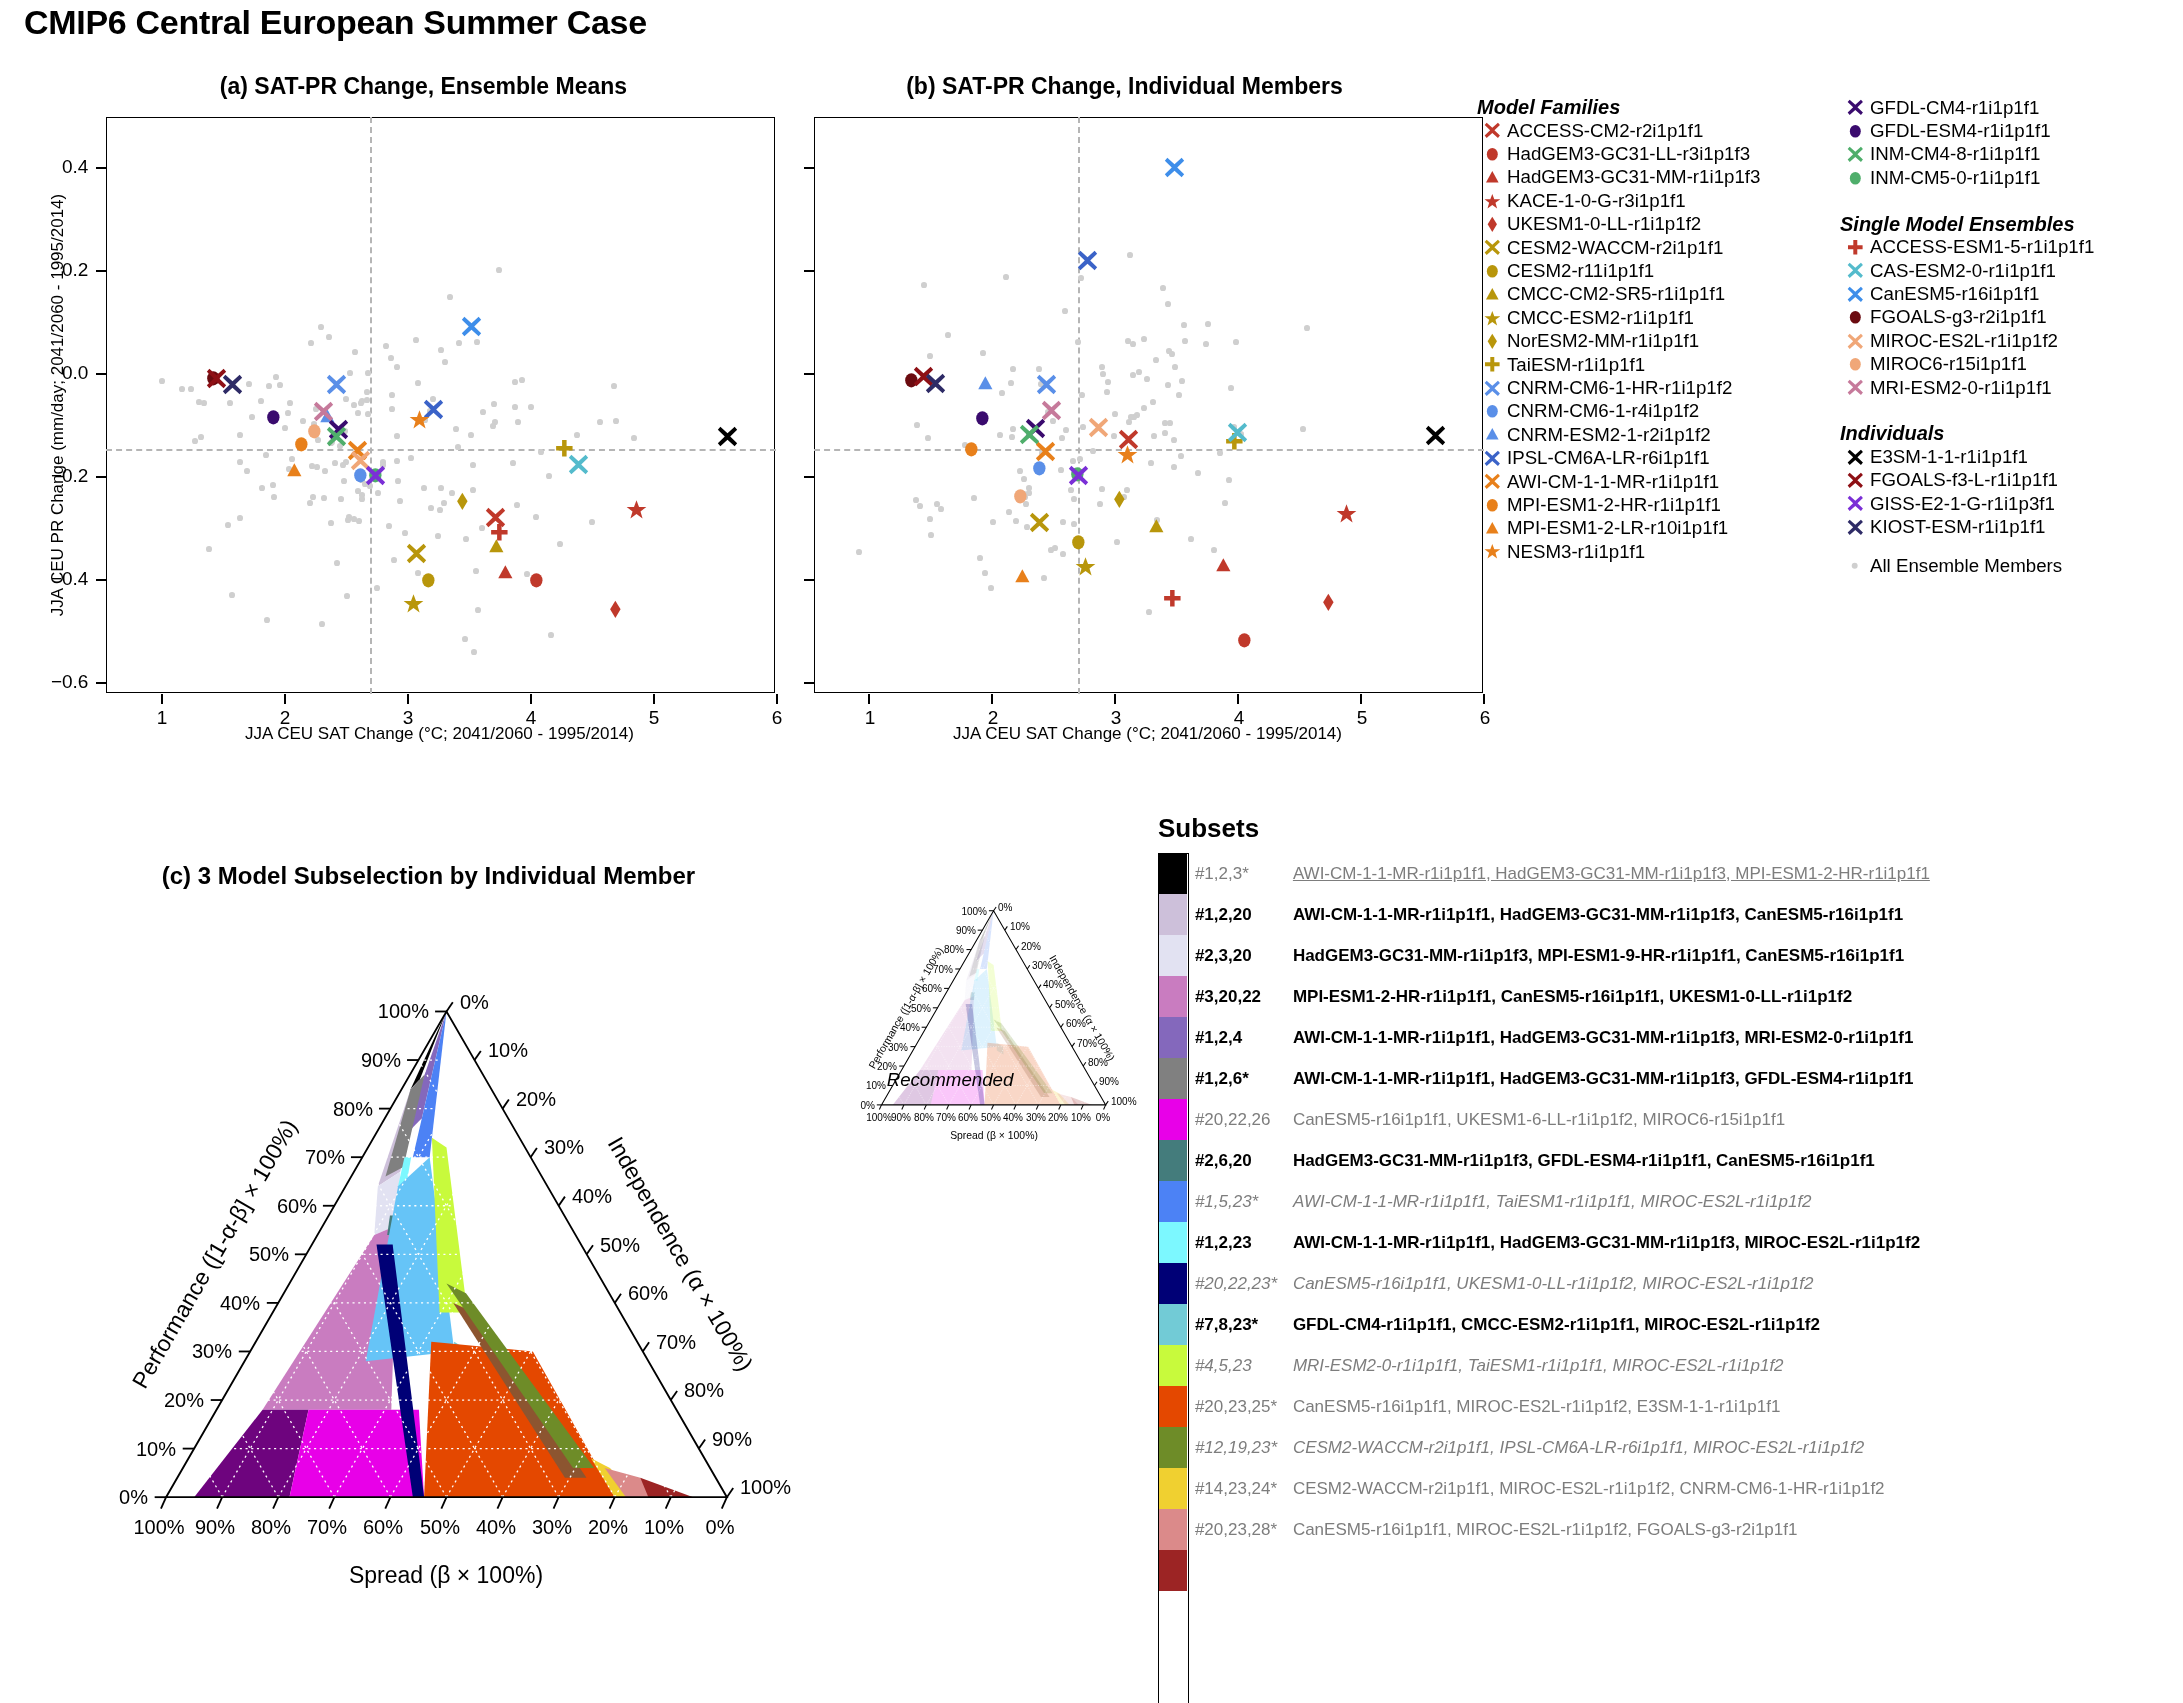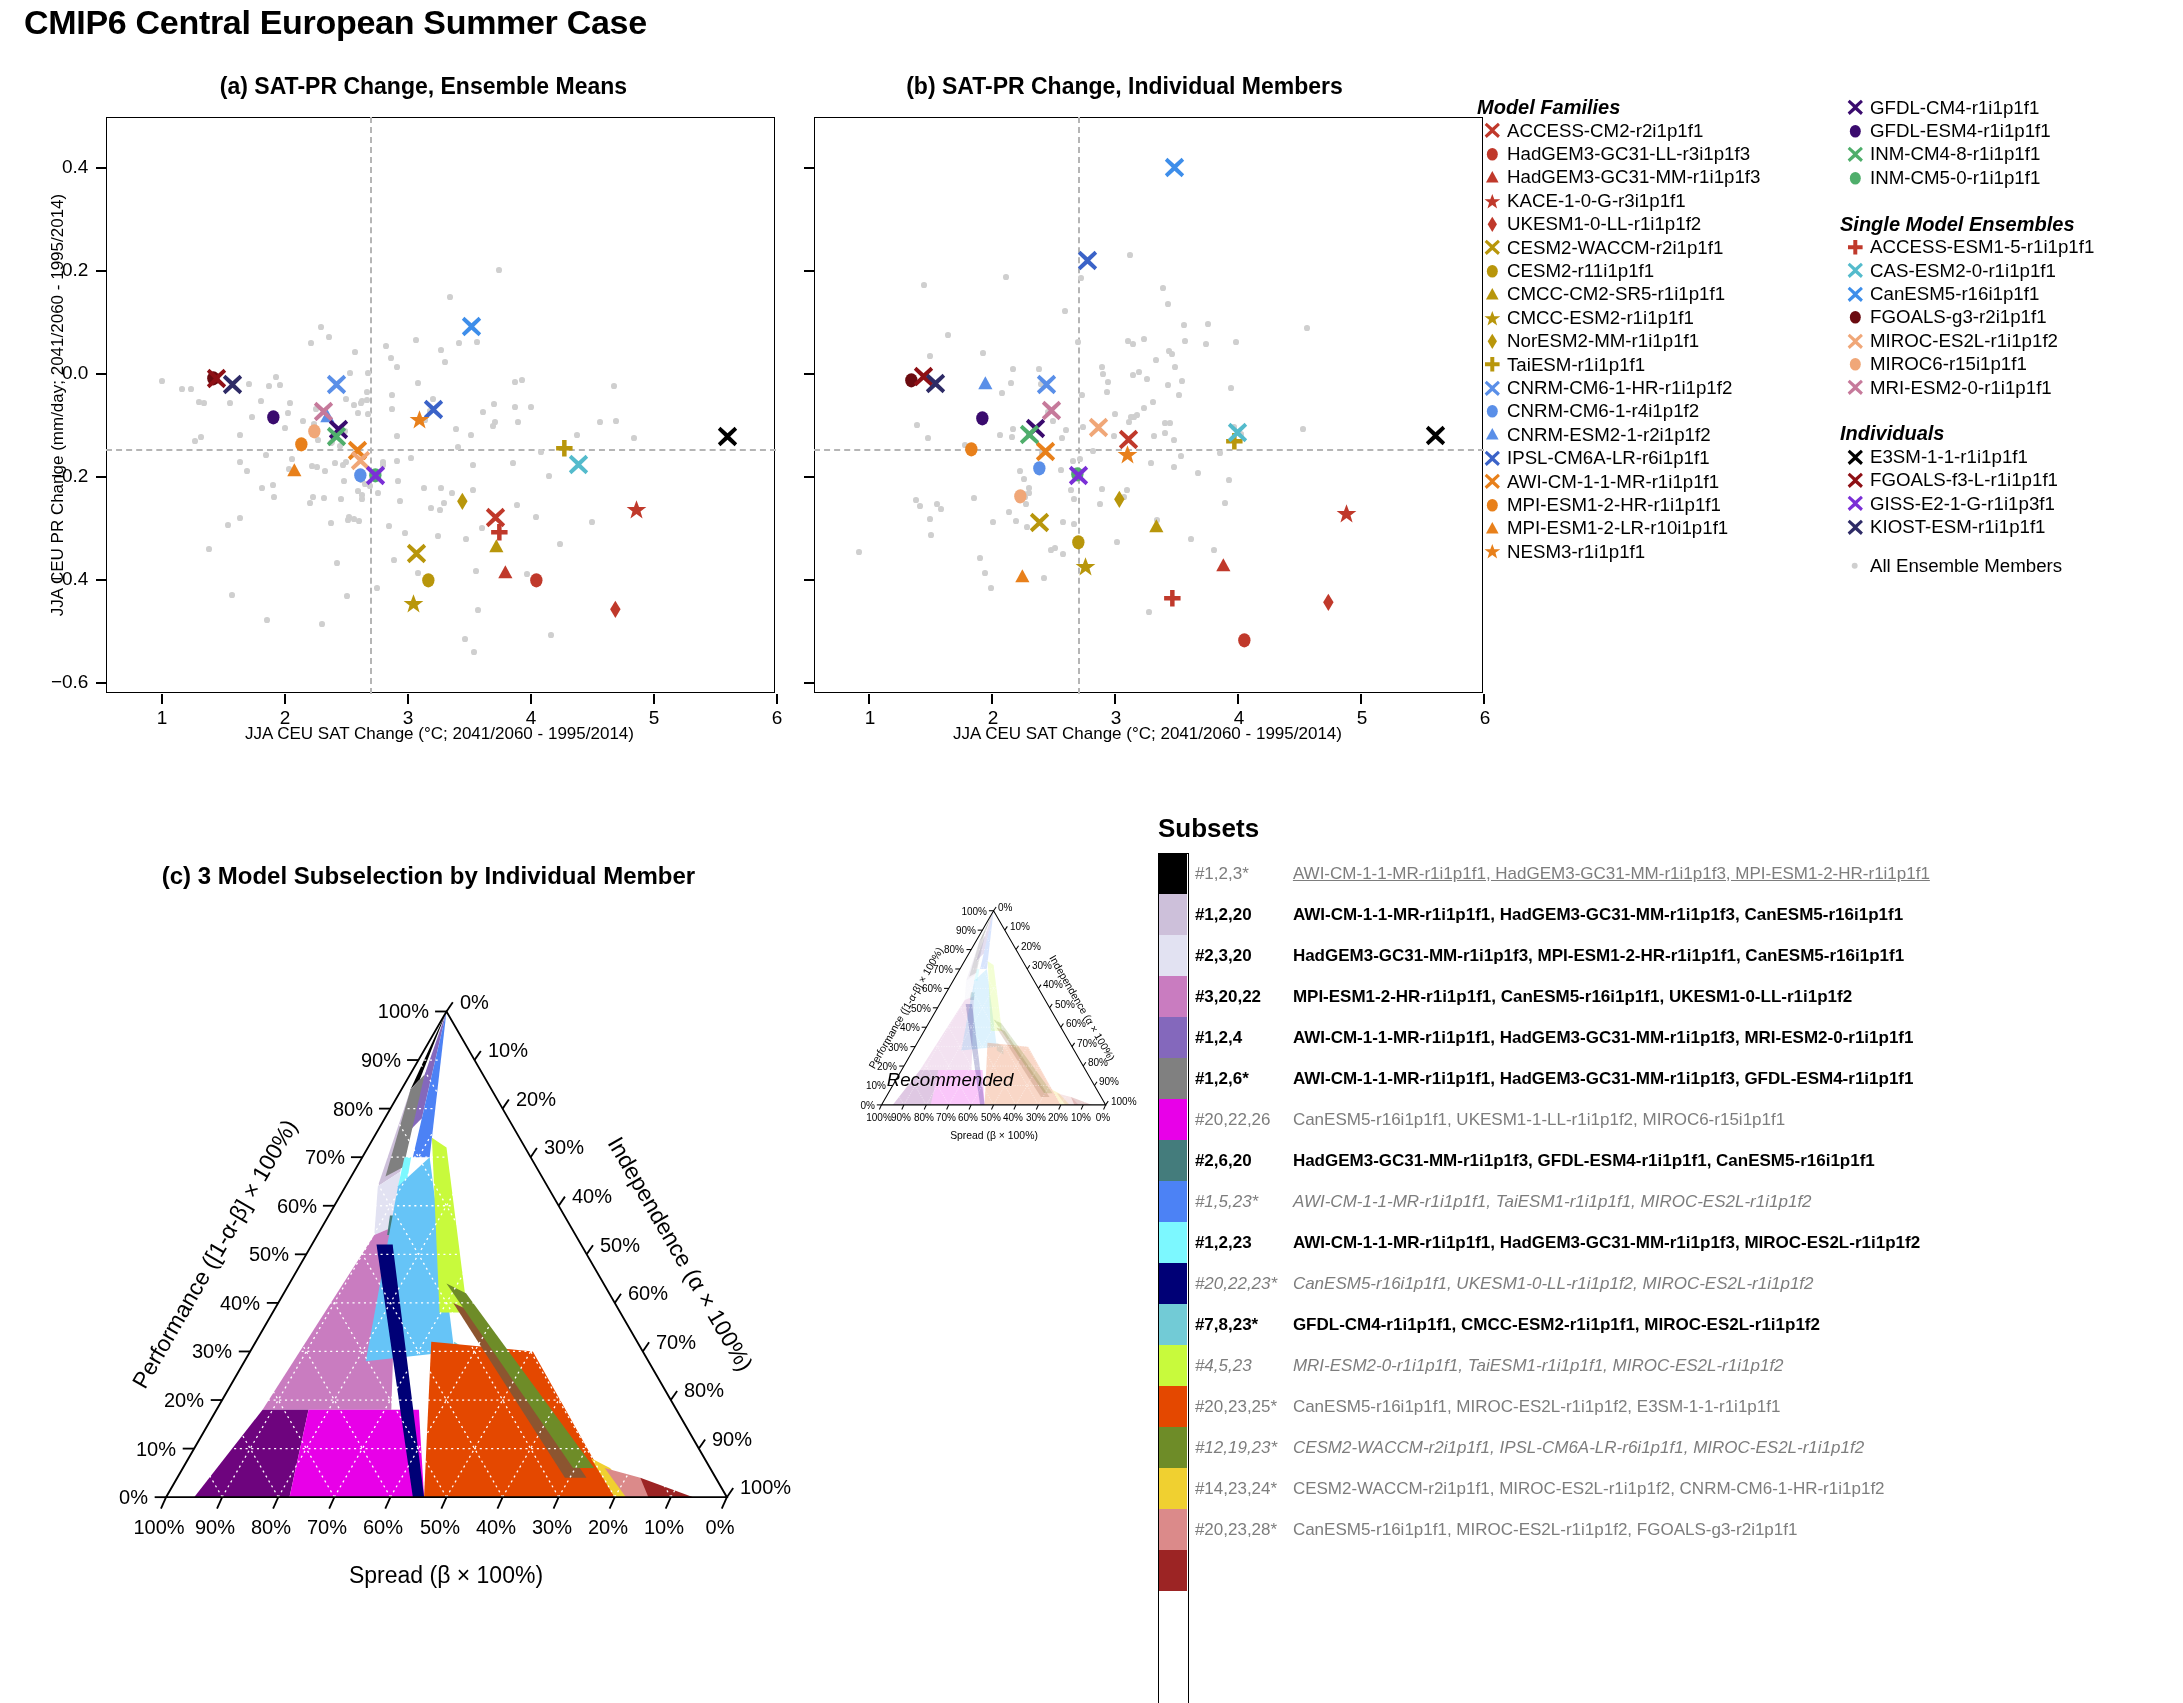--- a/index.html
+++ b/index.html
@@ -1237,41 +1237,41 @@
         <div class="sname g u">AWI-CM-1-1-MR-r1i1p1f1, HadGEM3-GC31-MM-r1i1p1f3, MPI-ESM1-2-HR-r1i1p1f1</div>
       </div>
       <div class="srow">
         <div class="sw" style="background: rgb(205, 192, 218);"></div>
         <div class="srank b">#1,2,20</div>
         <div class="sname b">AWI-CM-1-1-MR-r1i1p1f1, HadGEM3-GC31-MM-r1i1p1f3, CanESM5-r16i1p1f1</div>
       </div>
       <div class="srow">
         <div class="sw" style="background: rgb(226, 226, 242);"></div>
         <div class="srank b">#2,3,20</div>
-        <div class="sname b">HadGEM3-GC31-MM-r1i1p1f3, MPI-ESM1-2-HR-r1i1p1f1, CanESM5-r16i1p1f1</div>
+        <div class="sname b">HadGEM3-GC31-MM-r1i1p1f3, MPI-ESM1-9-HR-r1i1p1f1, CanESM5-r16i1p1f1</div>
       </div>
       <div class="srow">
         <div class="sw" style="background: rgb(201, 124, 192);"></div>
         <div class="srank b">#3,20,22</div>
         <div class="sname b">MPI-ESM1-2-HR-r1i1p1f1, CanESM5-r16i1p1f1, UKESM1-0-LL-r1i1p1f2</div>
       </div>
       <div class="srow">
         <div class="sw" style="background: rgb(132, 104, 188);"></div>
         <div class="srank b">#1,2,4</div>
         <div class="sname b">AWI-CM-1-1-MR-r1i1p1f1, HadGEM3-GC31-MM-r1i1p1f3, MRI-ESM2-0-r1i1p1f1</div>
       </div>
       <div class="srow">
         <div class="sw" style="background: rgb(128, 128, 128);"></div>
         <div class="srank b">#1,2,6*</div>
         <div class="sname b">AWI-CM-1-1-MR-r1i1p1f1, HadGEM3-GC31-MM-r1i1p1f3, GFDL-ESM4-r1i1p1f1</div>
       </div>
       <div class="srow">
         <div class="sw" style="background: rgb(232, 0, 232);"></div>
         <div class="srank g">#20,22,26</div>
-        <div class="sname g">CanESM5-r16i1p1f1, UKESM1-1-LL-r1i1p1f2, MIROC6-r15i1p1f1</div>
+        <div class="sname g">CanESM5-r16i1p1f1, UKESM1-6-LL-r1i1p1f2, MIROC6-r15i1p1f1</div>
       </div>
       <div class="srow">
         <div class="sw" style="background: rgb(68, 124, 124);"></div>
         <div class="srank b">#2,6,20</div>
         <div class="sname b">HadGEM3-GC31-MM-r1i1p1f3, GFDL-ESM4-r1i1p1f1, CanESM5-r16i1p1f1</div>
       </div>
       <div class="srow">
         <div class="sw" style="background: rgb(76, 130, 245);"></div>
         <div class="srank g i">#1,5,23*</div>
         <div class="sname g i">AWI-CM-1-1-MR-r1i1p1f1, TaiESM1-r1i1p1f1, MIROC-ES2L-r1i1p1f2</div>

